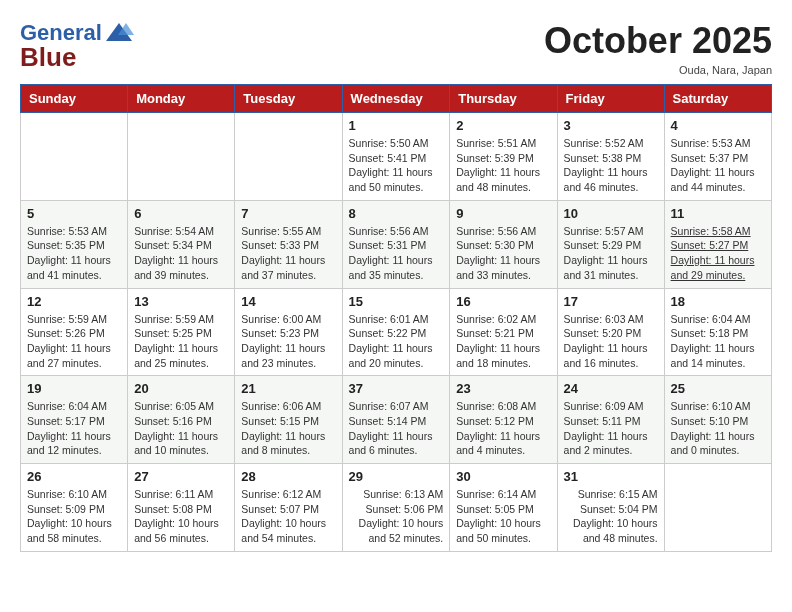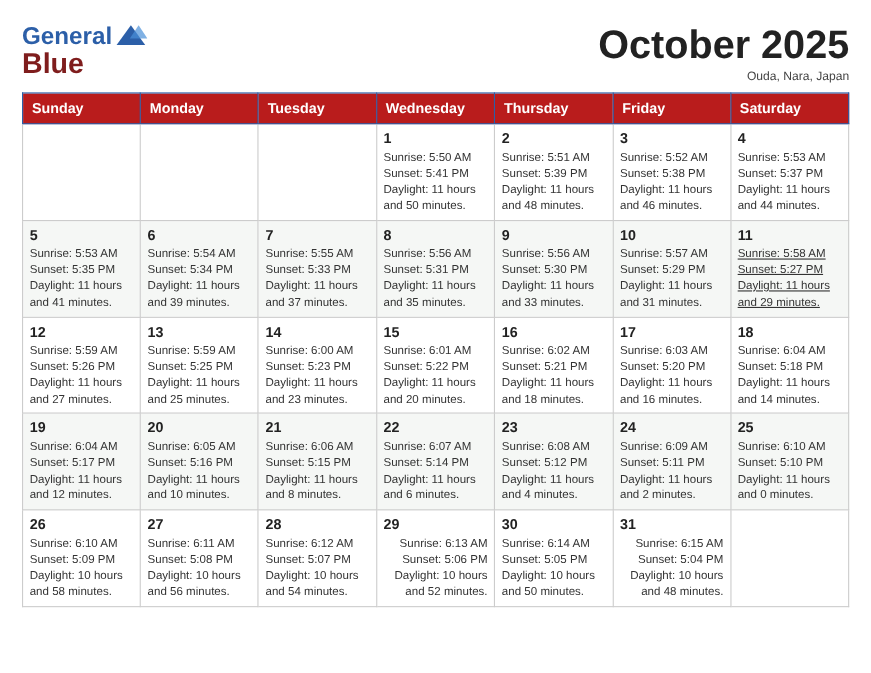--- a/index.html
+++ b/index.html
@@ -277,21 +277,21 @@
 and 10 minutes.</div>
           </td>
           <td>
             <div class="day-number">21</div>
             <div class="day-info" style="white-space: pre-line;">Sunrise: 6:06 AM
 Sunset: 5:15 PM
 Daylight: 11 hours
 and 8 minutes.</div>
           </td>
           <td>
-            <div class="day-number">22</div>
+            <div class="day-number">37</div>
             <div class="day-info" style="white-space: pre-line;">Sunrise: 6:07 AM
 Sunset: 5:14 PM
 Daylight: 11 hours
 and 6 minutes.</div>
           </td>
           <td>
             <div class="day-number">23</div>
             <div class="day-info" style="white-space: pre-line;">Sunrise: 6:08 AM
 Sunset: 5:12 PM
 Daylight: 11 hours

